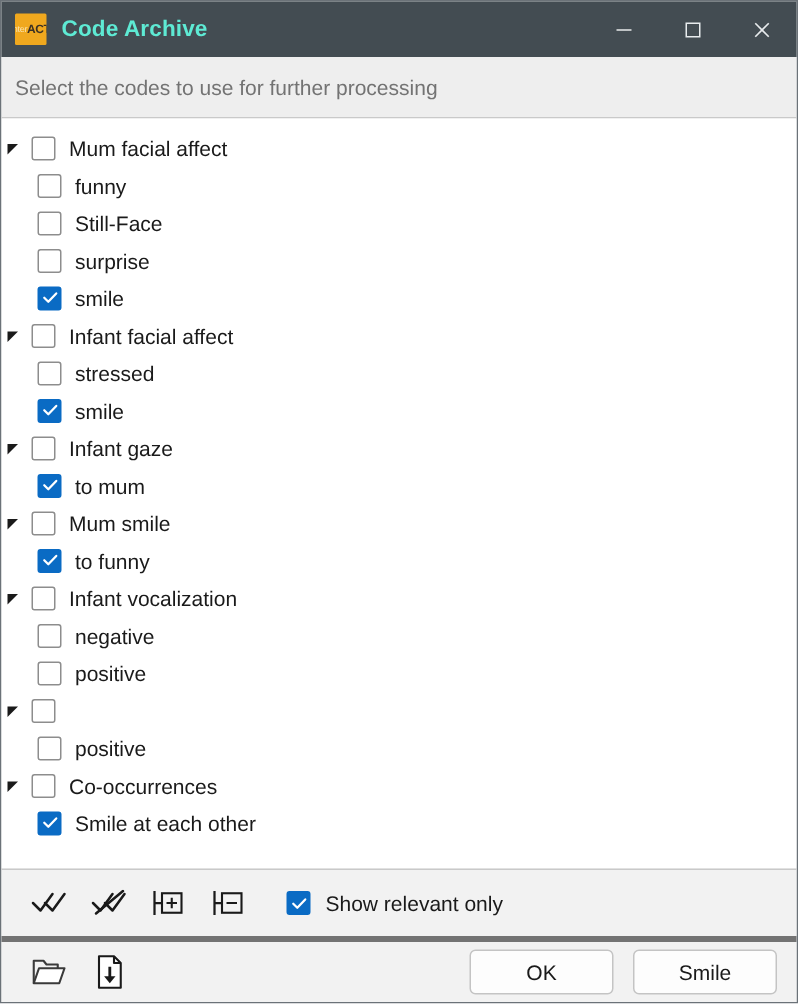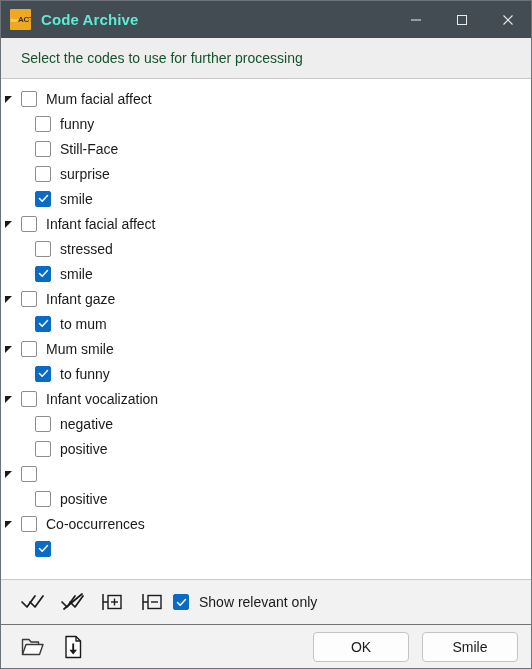--- a/index.html
+++ b/index.html
@@ -90,41 +90,41 @@
     height: 41px;
     min-height: 41px;
     background: #eeeeee;
     border-bottom: 1px solid #c9c9c9;
     display: flex;
     align-items: center;
     box-sizing: border-box;
   }
   .banner-text {
     font-size: 14px;
-    color: #14532d;
-    padding-left: 20px;
+    color: #737373;
+    padding-left: 9px;
   }
 
   
   .tree-panel {
     flex: 1 1 auto;
     background: #ffffff;
     overflow: auto;
     padding-top: 7px;
     box-sizing: border-box;
   }
   .tree-row {
     display: flex;
     align-items: center;
     height: 25px;
     padding-left: 0;
     box-sizing: border-box;
     white-space: nowrap;
   }
-  .tree-row.child { padding-left: 34px; }
+  .tree-row.child { padding-left: 24px; }
 
   .expander {
     width: 16px;
     height: 16px;
     display: flex;
     align-items: center;
     justify-content: center;
     flex: 0 0 auto;
     margin-right: 4px;
   }
@@ -171,34 +171,35 @@
     display: flex;
     align-items: center;
     justify-content: center;
     flex: 0 0 auto;
     border-radius: 3px;
   }
   .tb-btn:first-child { margin-left: 12px; }
   .tb-check {
     display: flex;
     align-items: center;
+    margin-left: 18px;
   }
   .tb-check .lbl {
     font-size: 14px;
     color: #1a1a1a;
     margin-left: 10px;
     line-height: 16px;
   }
 
   
   .bottombar {
     height: 44px;
     min-height: 44px;
     background: #f2f2f2;
-    border-top: 1px solid #737373;
+    border-top: 4px solid #737373;
     display: flex;
     align-items: center;
     box-sizing: border-box;
   }
   .bb-btn {
     width: 40px;
     height: 34px;
     display: flex;
     align-items: center;
     justify-content: center;
@@ -380,20 +381,21 @@
         </span>
         <span class="cb"></span>
         <span class="node-label">Co-occurrences</span>
       </div>
       <div class="tree-row child">
         <span class="cb checked">
           <svg width="11" height="11" viewBox="0 0 11 11">
             <polyline points="1.5,5.5 4.2,8.2 9.5,2.6" fill="none" stroke="#ffffff" stroke-width="1.5" stroke-linecap="round" stroke-linejoin="round"></polyline>
           </svg>
         </span>
+        <span class="node-label">Smile at each other</span>
       </div>
     </div>
 
   <div class="toolbar">
 
     <div class="tb-btn">
       <svg width="26" height="18" viewBox="0 0 26 18">
         <polyline points="2,9 7,14 15,3" fill="none" stroke="#1a1a1a" stroke-width="1.7" stroke-linecap="round" stroke-linejoin="round"></polyline>
         <polyline points="10,9 15,14 23,3" fill="none" stroke="#1a1a1a" stroke-width="1.7" stroke-linecap="round" stroke-linejoin="round"></polyline>
       </svg>

